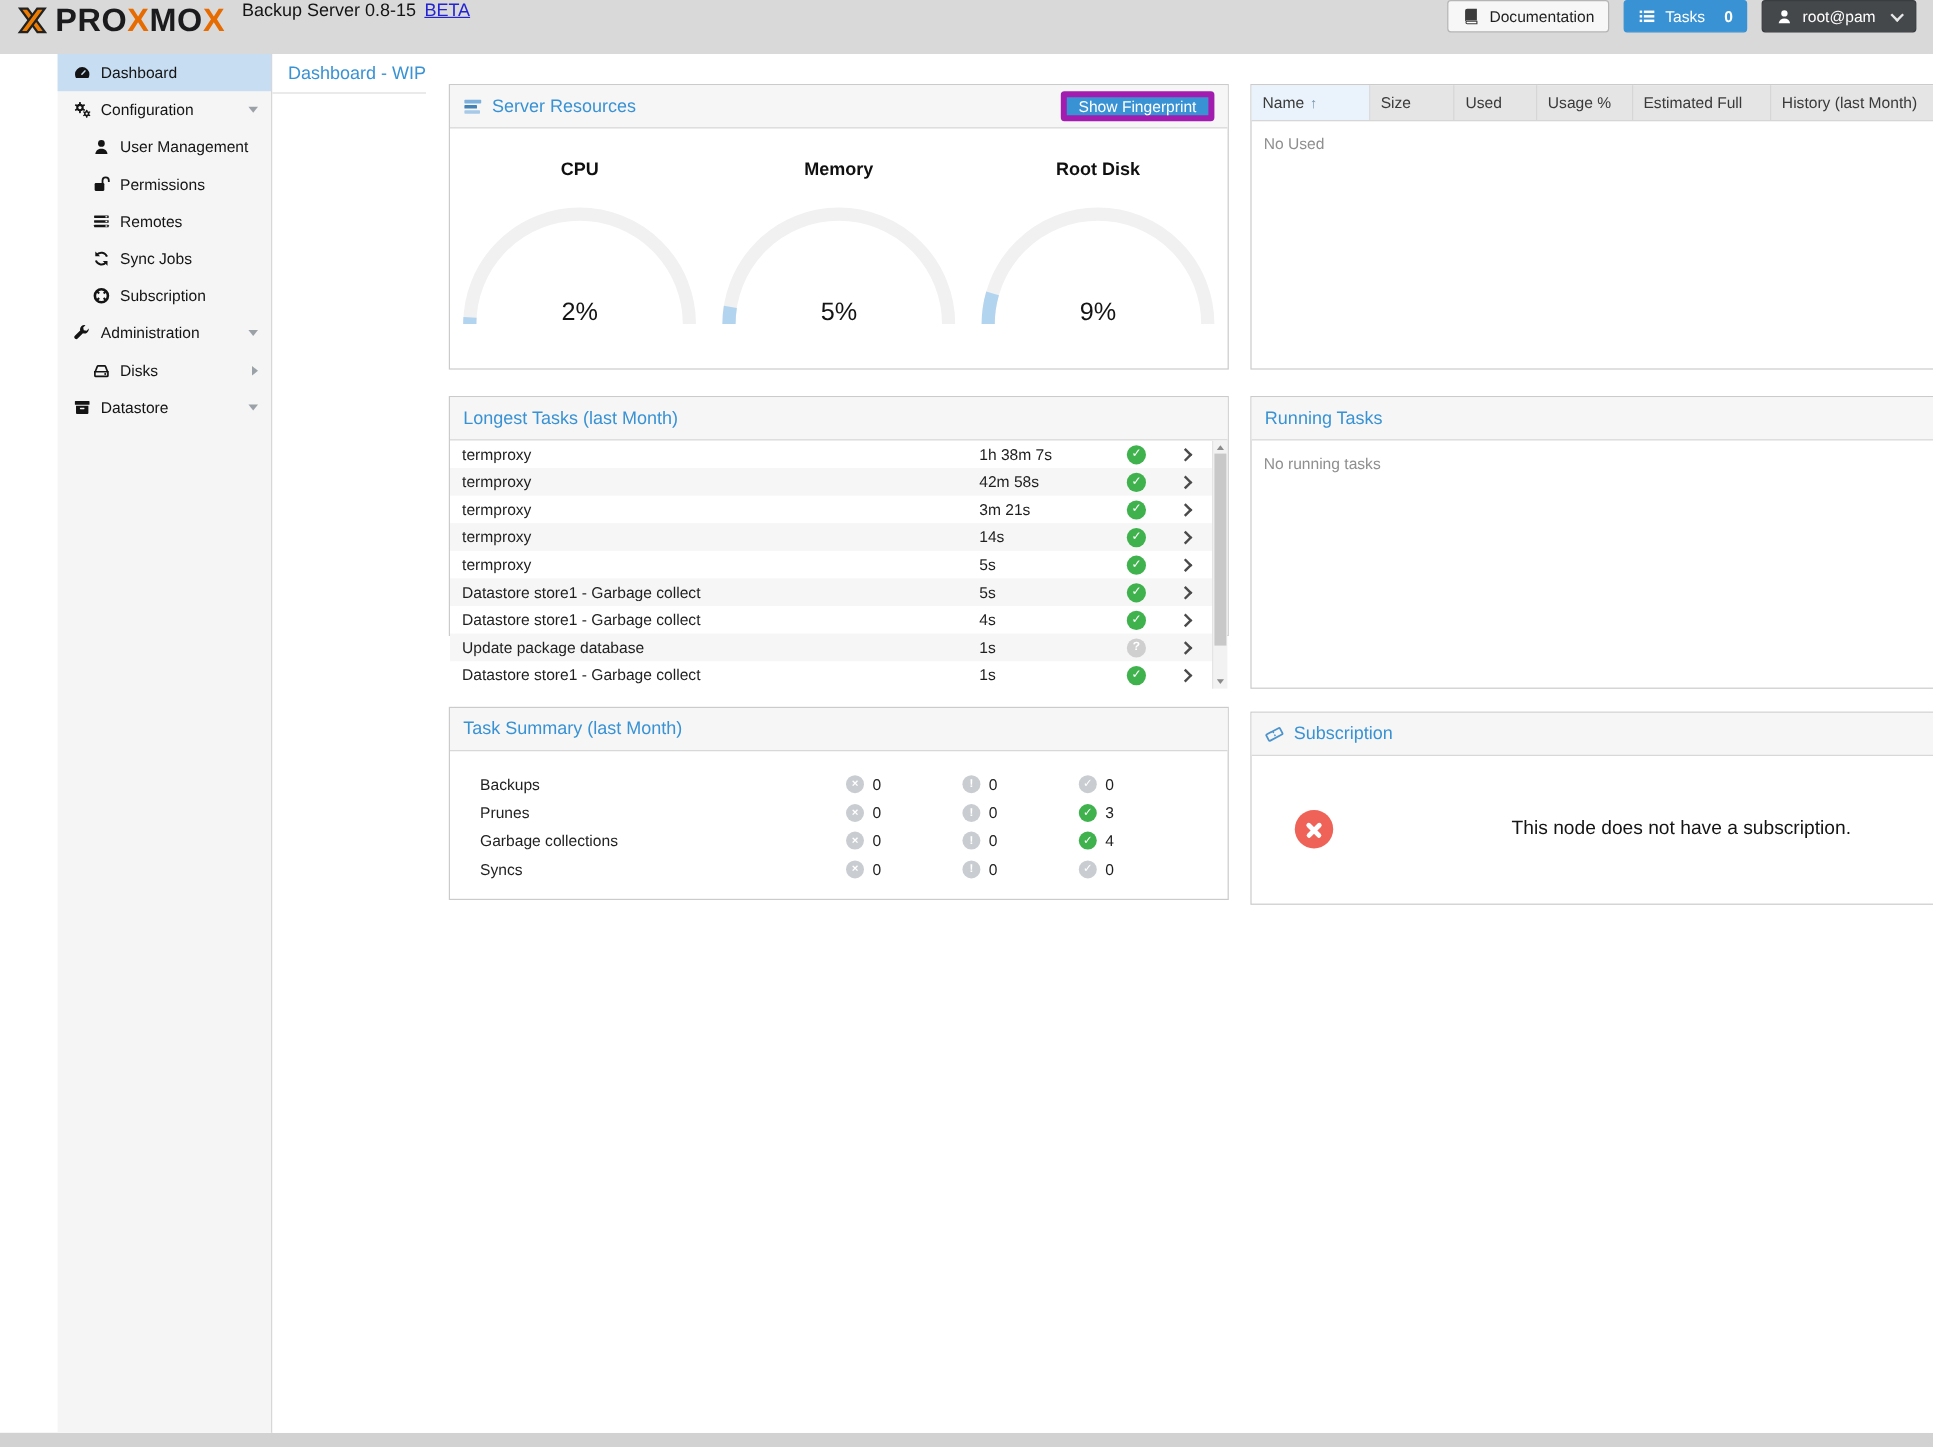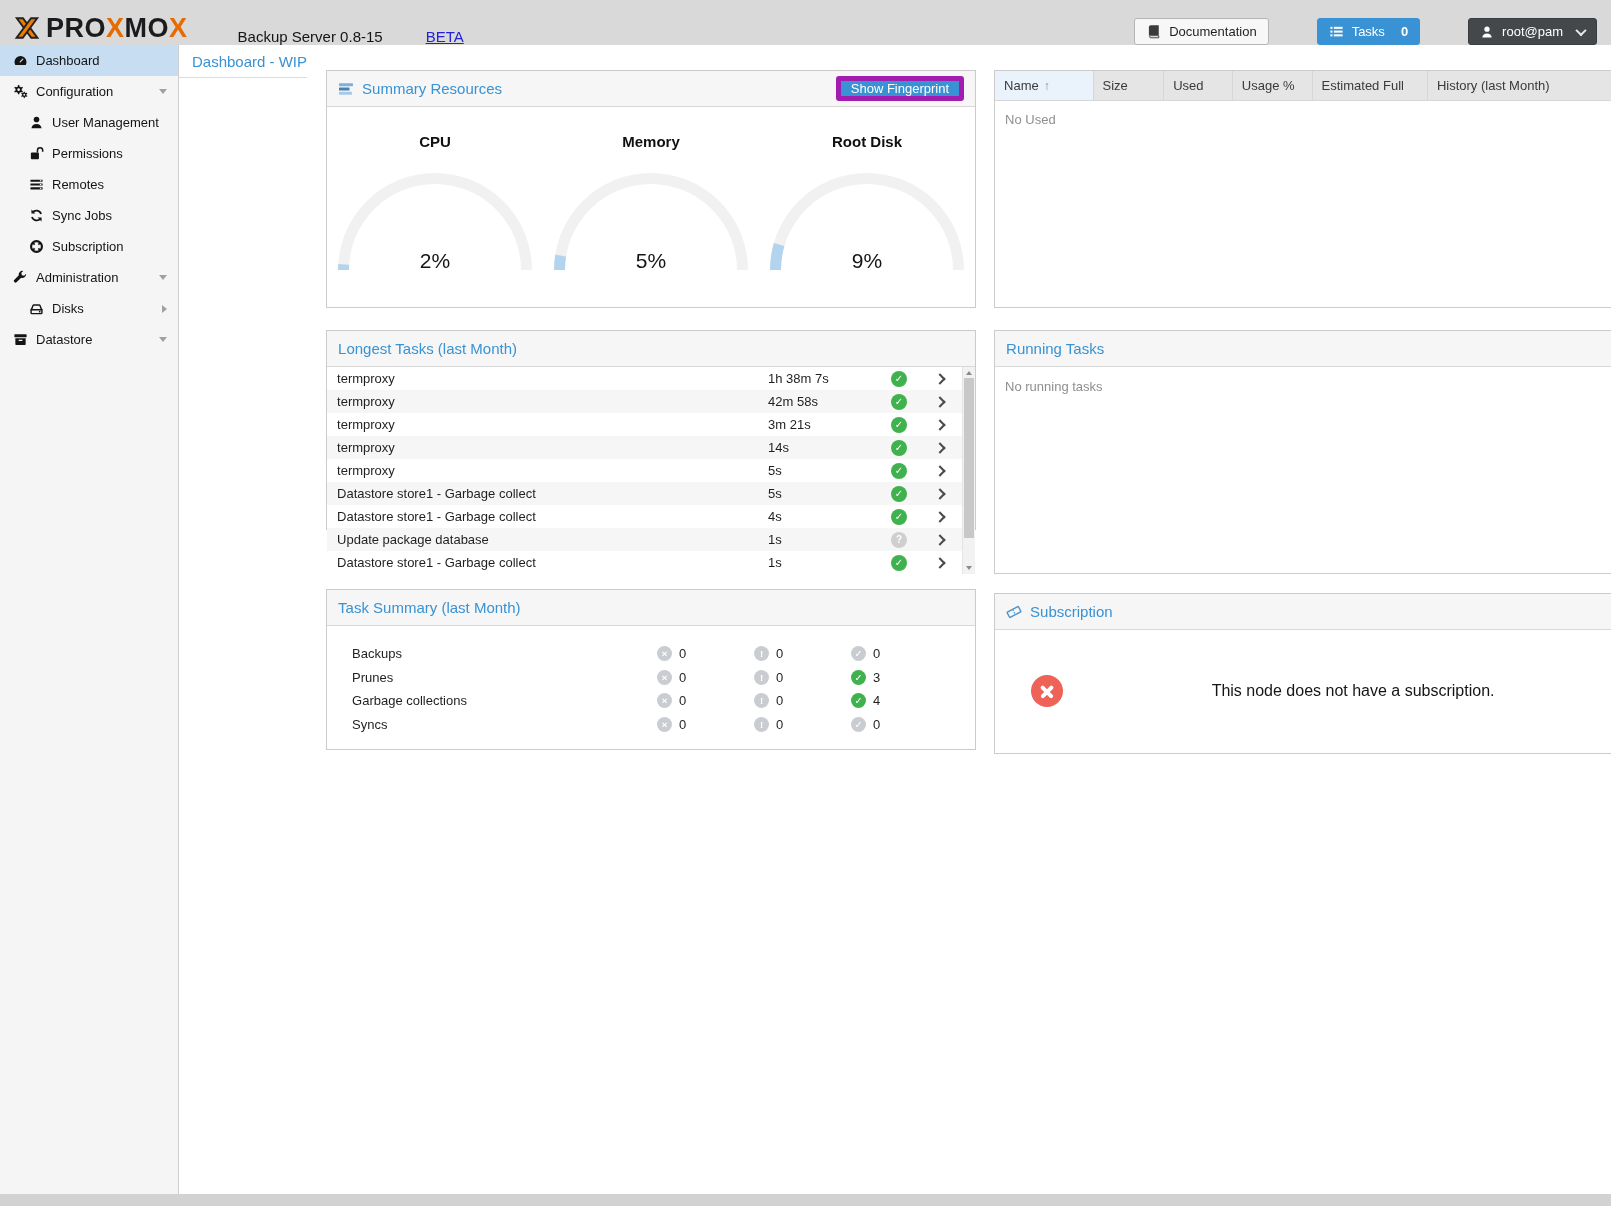--- a/index.html
+++ b/index.html
@@ -8,40 +8,40 @@
     font-family:"Liberation Sans","DejaVu Sans",sans-serif;
     background:#d2d2d2;
     position:relative;
     overflow:hidden;
     font-size:13px;
     color:#1f1f1f;
   }
   .app { position:absolute; top:0; left:0; right:0; bottom:12px; display:flex; flex-direction:column; background:#fff; }
 
   
-  .topbar { height:45px; background:#d9d9d9; display:flex; align-items:flex-end; flex:0 0 auto; padding:0 14px 0 10px;gap:36px; }
+  .topbar { height:45px; background:#d9d9d9; display:flex; align-items:flex-start; flex:0 0 auto; padding:0 14px 0 10px; }
   .logo { display:flex; align-items:center; gap:2px; margin-right:14px; }
   .logo svg { width:34px; height:34px; }
   .logo-text { font-size:27px; font-weight:bold; letter-spacing:.5px; color:#1b1b1d; }
   .logo-text .ox { color:#e66b00; }
   .app-title { font-size:15px; color:#141414; }
   .beta { font-size:15px; color:#2323d4; text-decoration:underline; margin-left:7px; cursor:pointer; }
   .topbar-spacer { flex:1; }
   .tb-btn { height:27px; display:inline-flex; align-items:center; gap:8px; padding:0 11px; border-radius:3px; font-size:13px; cursor:pointer; margin-left:12px; }
   .btn-doc { background:#f7f7f7; border:1px solid #b5b5b5; color:#1f1f1f; }
   .btn-doc svg { width:15px; height:15px; }
   .btn-tasks { background:#3892d4; border:1px solid #3892d4; color:#fff; }
   .btn-tasks svg { width:15px; height:15px; }
   .tasks-count { font-weight:bold; margin-left:8px; }
   .btn-user { background:#45484b; border:1px solid #3a3d3f; color:#fff; }
   .btn-user svg { width:14px; height:14px; }
   .chev-down-sm { width:8px; height:8px; border-right:2px solid #e8e8e8; border-bottom:2px solid #e8e8e8; transform:rotate(45deg) translate(-1px,-1px); margin-left:6px; }
 
   
-  .main { flex:1; display:flex; min-height:0; }
+  .main { flex:1; display:flex; min-height:0;margin-left:48px; }
   .sidebar { width:179px; background:#f5f5f5; border-right:1px solid #d0d0d0; flex:0 0 auto; }
   .content { flex:1; display:flex; flex-direction:row; background:#fff; min-width:0; }
   .crumbbar { height:33px; border-bottom:1px solid #dcdcdc; display:flex; align-items:center; padding-left:13px; flex:0 0 auto; }
   .page-title { color:#3892d4; font-size:15px; }
   .content-body { position:relative; flex:1; }
 
   
   .nav-item { height:31px; display:flex; align-items:center; position:relative; cursor:pointer; color:#141414; }
   .nav-item.selected { background:#c7ddf2; }
   .nav-item .nav-icon { width:16px; height:16px; display:inline-flex; align-items:center; justify-content:center; margin-right:8px; color:#141414; }
@@ -313,21 +313,21 @@
 
         <div class="panel" id="panel-server-resources">
           <div class="panel-header">
             <span class="panel-hicon">
               <svg viewBox="0 0 16 16">
                   <rect x="1" y="2.2" width="14" height="3" rx=".6" fill="#7db0dc"></rect>
                   <rect x="1" y="6.5" width="10.5" height="3" rx=".6" fill="#4482b6"></rect>
                   <rect x="1" y="10.8" width="13" height="3" rx=".6" fill="#a6c9e7"></rect>
                 </svg>
             </span>
-            <span class="panel-title">Summary Resources</span>
+            <span class="panel-title">Server Resources</span>
             <span class="panel-spacer"></span>
             <button class="btn-fingerprint">Show Fingerprint</button>
           </div>
           <div class="gauges" id="gauges">
               <div class="gauge-col">
     <div class="gauge-label">CPU</div>
     <div class="gauge">
       <svg viewBox="0 0 200 104">
         <path class="g-track" d="M 8.5 98 A 91.5 91.5 0 0 1 191.5 98" fill="none" stroke="#f1f1f1" stroke-width="11"></path>
         <path class="g-fill" d="M 8.5 98 A 91.5 91.5 0 0 1 191.5 98" fill="none" stroke="#b3d4ef" stroke-width="11" stroke-dasharray="5.7 400"></path>

